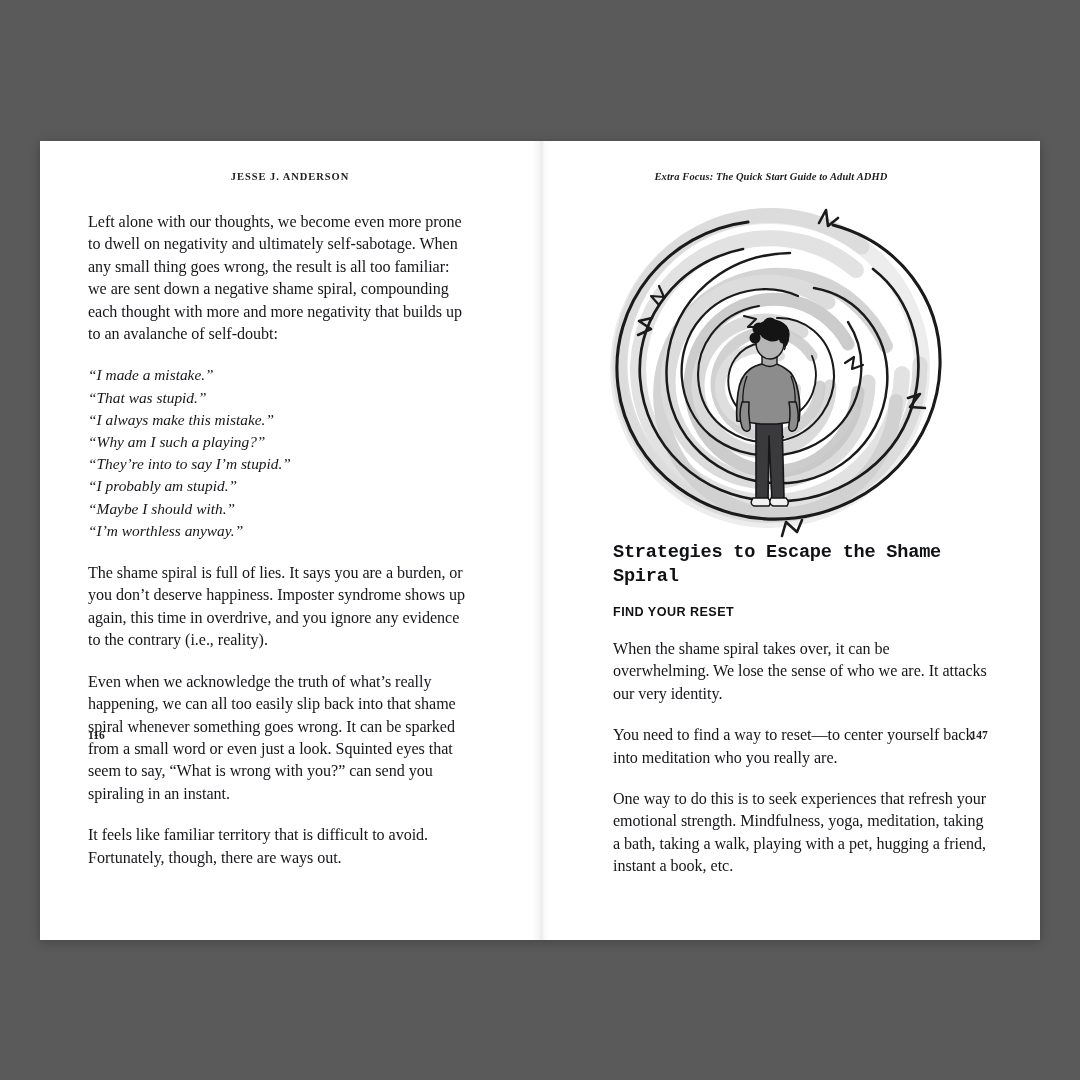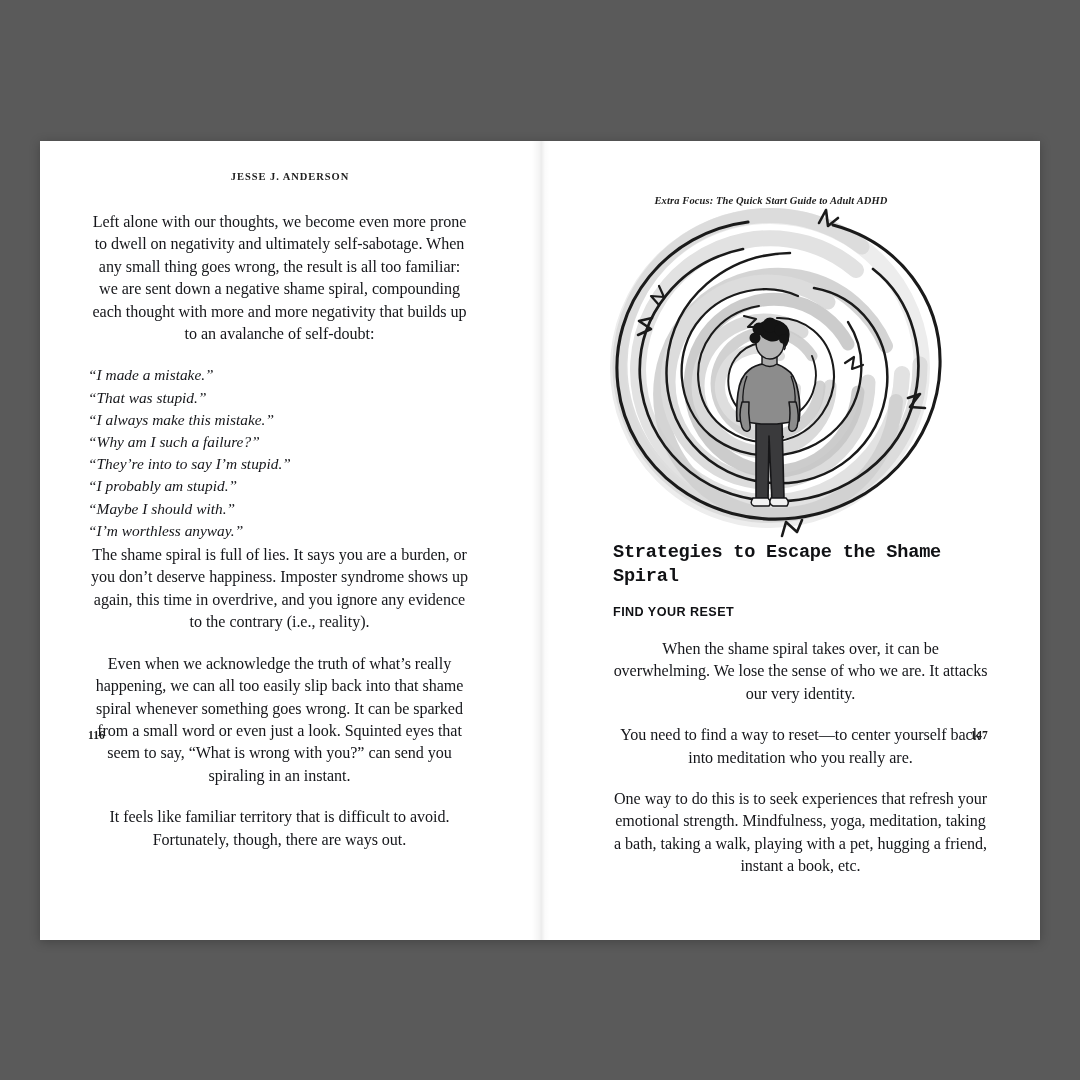--- a/index.html
+++ b/index.html
@@ -68,21 +68,20 @@
     letter-spacing: 0.09em;
   }
   .running-head.right-rh {
     left: 0;
     width: 462px;
     text-align: center;
     font-style: italic;
     font-weight: 700;
     font-size: 10.5px;
     letter-spacing: 0.01em;
-    margin-top: 24px;
   }
 
   
   .col-left {
     position: absolute;
     left: 48px;
     top: 70px;
     width: 383px;
   }
   .col-right {
@@ -90,27 +89,27 @@
     left: 73px;
     top: 70px;
     width: 375px;
   }
 
   p.body {
     margin: 0 0 19px 0;
     font-size: 16.1px;
     line-height: 22.4px;
     color: #15161a;
-    text-align: center;
+    text-align: left;
     letter-spacing: -0.003em;
   }
 
   ul.quote-list {
     list-style: none;
-    margin: 0 0 2px 0;
+    margin: 0 0 20px 0;
     padding: 0;
   }
   ul.quote-list li {
     font-style: italic;
     font-size: 15.4px;
     line-height: 22.2px;
     color: #15161a;
   }
 
   h2.section-heading {
@@ -164,21 +163,21 @@
     <div class="running-head left-rh">JESSE J. ANDERSON</div>
 
     <div class="col-left">
 
       <p class="body">Left alone with our thoughts, we become even more prone to dwell on negativity and ultimately self-sabotage. When any small thing goes wrong, the result is all too familiar: we are sent down a negative shame spiral, compounding each thought with more and more negativity that builds up to an avalanche of self-doubt:</p>
 
       <ul class="quote-list">
         <li>“I made a mistake.”</li>
         <li>“That was stupid.”</li>
         <li>“I always make this mistake.”</li>
-        <li>“Why am I such a failure?”</li>
+        <li>“Why am I such a playing?”</li>
         <li>“They’re into to say I’m stupid.”</li>
         <li>“I probably am stupid.”</li>
         <li>“Maybe I should with.”</li>
         <li>“I’m worthless anyway.”</li>
       </ul>
 
       <p class="body">The shame spiral is full of lies. It says you are a burden, or you don’t deserve happiness. Imposter syndrome shows up again, this time in overdrive, and you ignore any evidence to the contrary (i.e., reality).</p>
 
       <p class="body">Even when we acknowledge the truth of what’s really happening, we can all too easily slip back into that shame spiral whenever something goes wrong. It can be sparked from a small word or even just a look. Squinted eyes that seem to say, “What is wrong with you?” can send you spiraling in an instant.</p>
 

